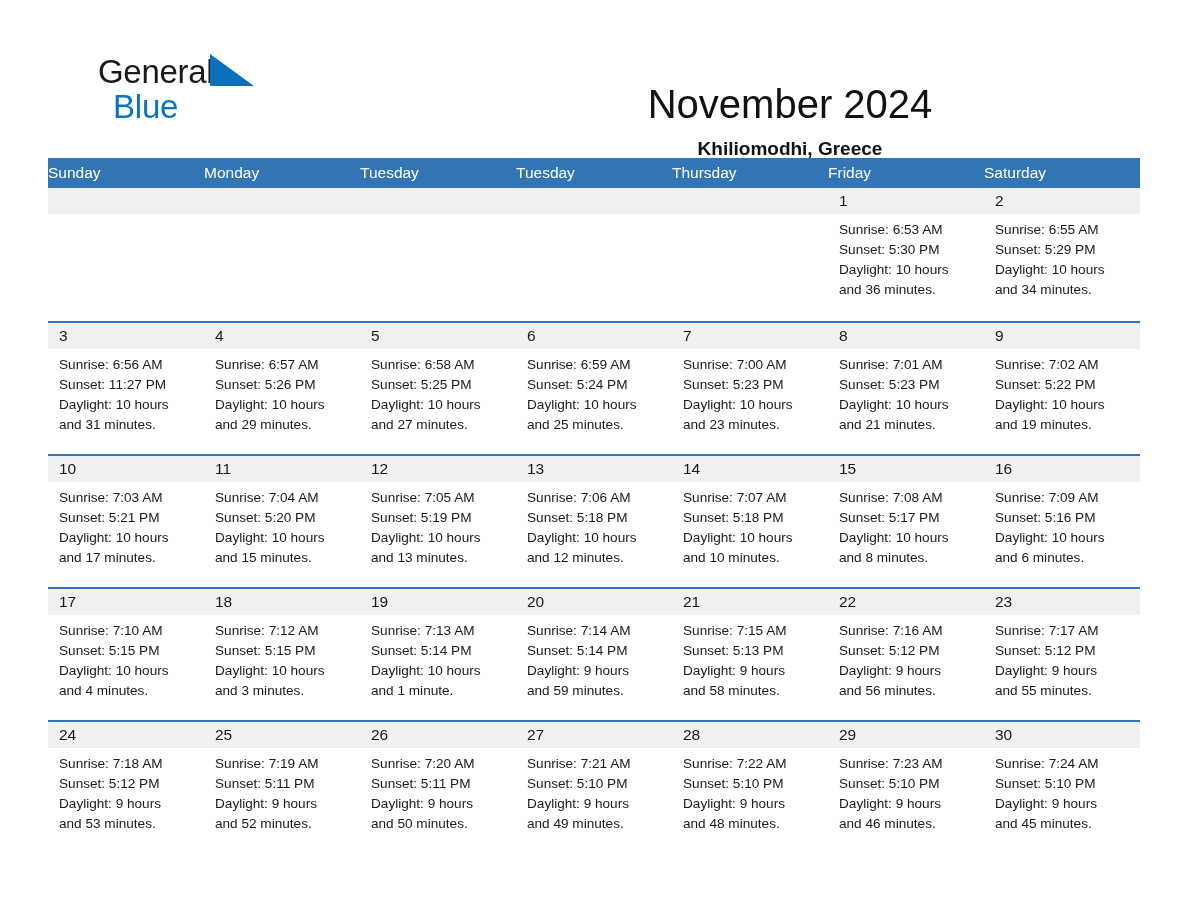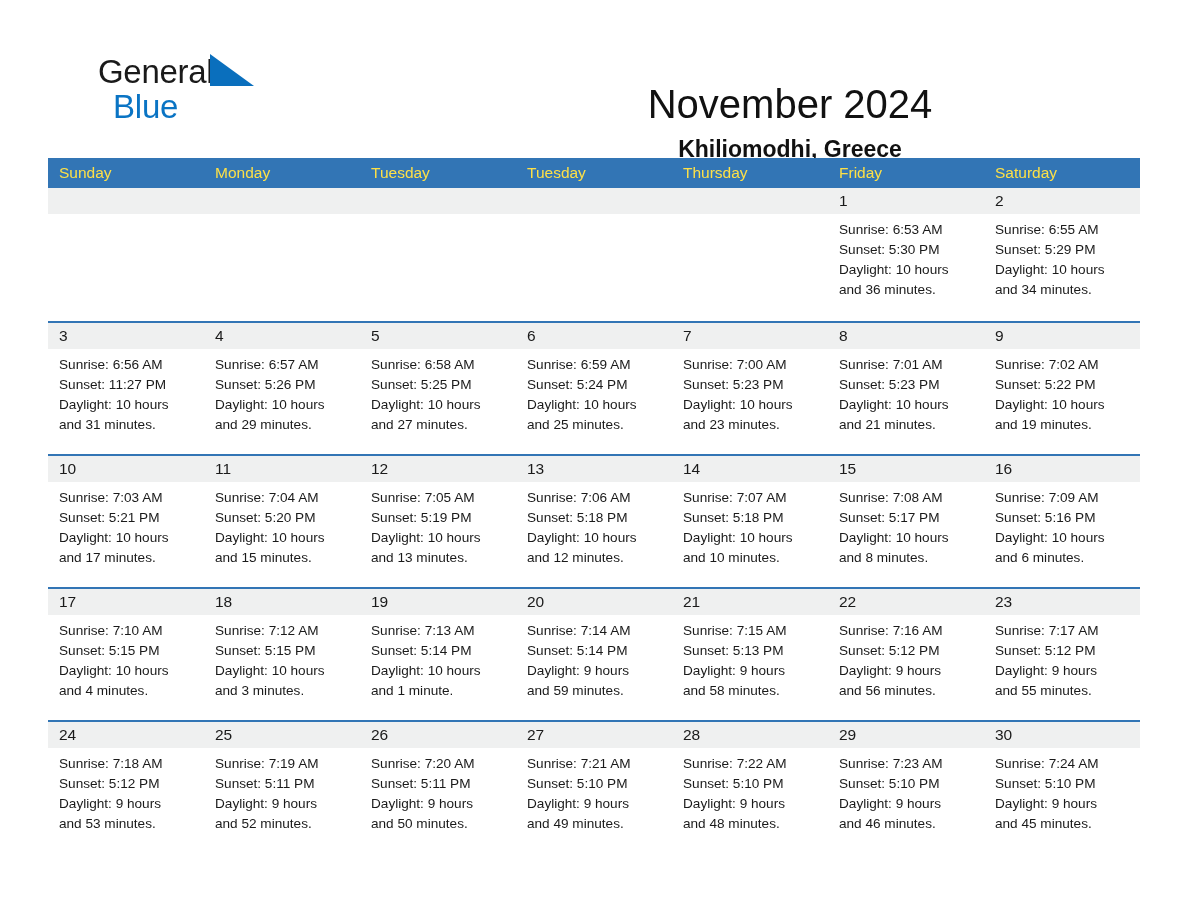--- a/index.html
+++ b/index.html
@@ -76,45 +76,44 @@
     margin-top: 34px;
   }
   .cal-title {
     font-size: 40px;
     font-weight: 400;
     color: #111111;
     line-height: 52px;
     letter-spacing: 0px;
   }
   .cal-subtitle {
-    font-size: 23px;
+    font-size: 19px;
     font-weight: 700;
     color: #111111;
     line-height: 34px;
     margin-top: 2px;
   }
 
   
   .calendar {
     position: absolute;
     left: 48px;
     top: 158px;
     width: 1092px;
   }
   .weekdays {
     display: flex;
     background: #3275b5;
     height: 30px;
   }
   .weekday {
     flex: 1 1 0;
-    color: #fde047;
+    color: #ffffff;
     font-size: 15.5px;
     line-height: 30px;
-    padding-left: 11px;
     box-sizing: border-box;
     white-space: nowrap;
   }
   .week {
     display: flex;
     border-top: 2px solid #3275b5;
     height: 133px;
     box-sizing: border-box;
   }
   .week:first-of-type {

